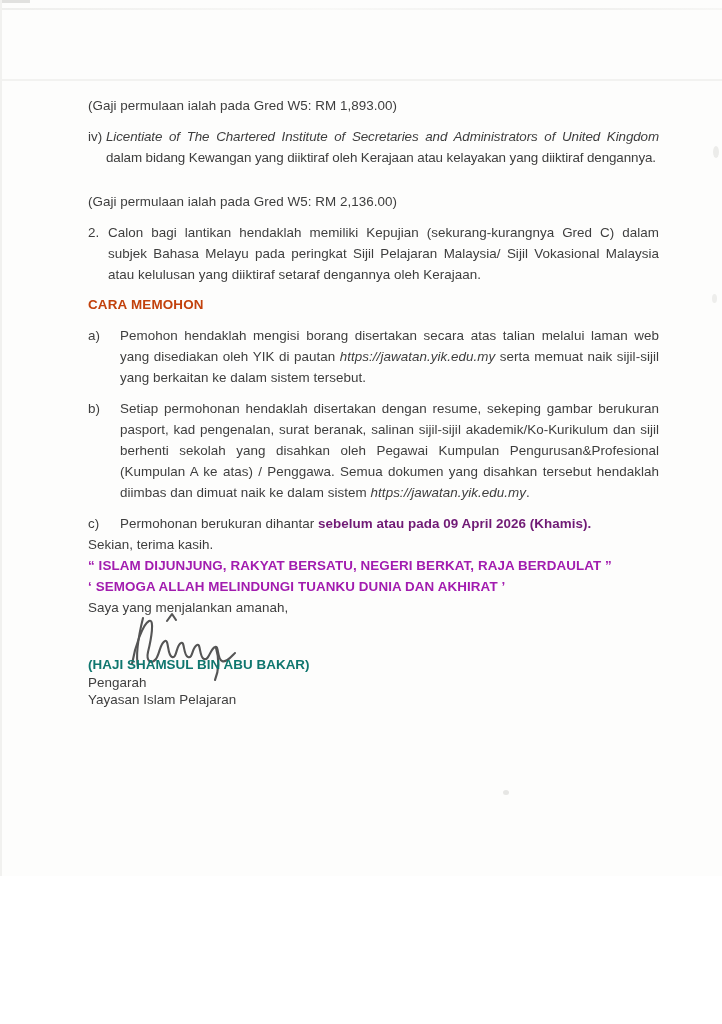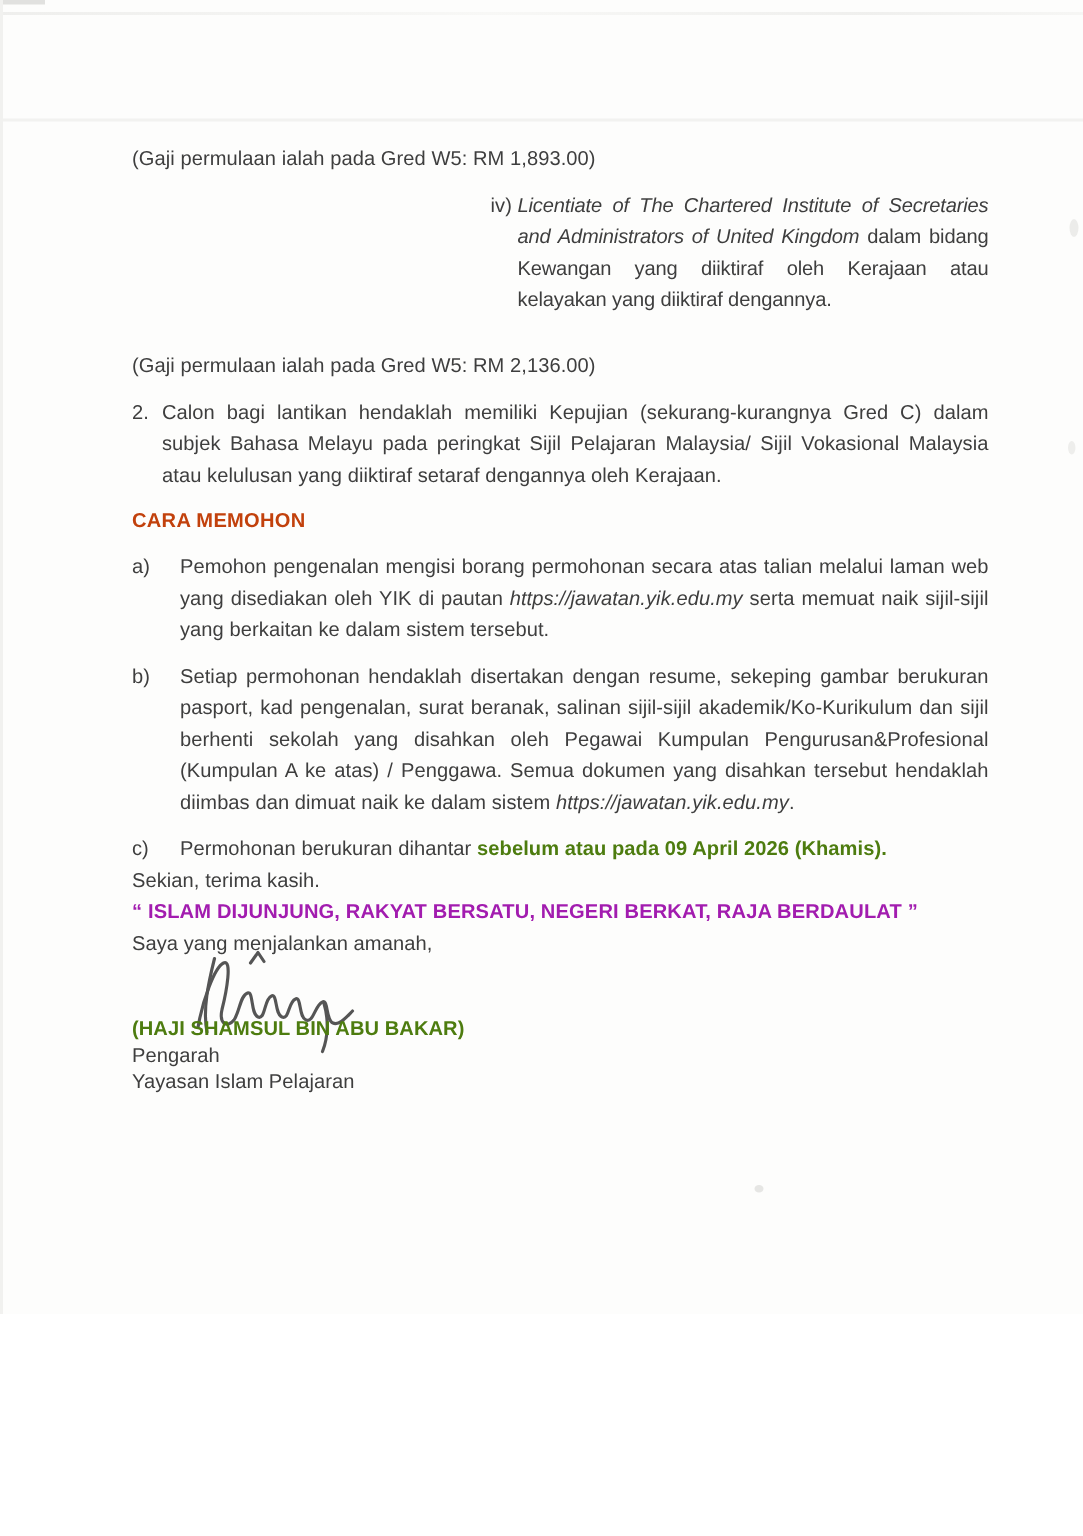--- a/index.html
+++ b/index.html
@@ -46,33 +46,33 @@
 
   .note { margin-left: 257px; }
   .note.second { margin-top: 23px; }
 
   .li { display: flex; margin-top: 10px; }
   .li .marker { flex: 0 0 20px; }
   .alpha-item .marker { flex: 0 0 32px; }
   .li-text { flex: 1; margin: 0; }
   .justify { text-align: justify; text-align-last: left; }
 
-  .iv-item { margin-left: 239px; margin-top: 10px; }
+  .iv-item { margin-top: 10px; }
   .iv-item .marker { flex: 0 0 18px; }
   .iv-item .li-text { letter-spacing: -0.1px; }
 
   .heading {
     margin: 9px 0 0 0;
     font-size: 13.4px;
     font-weight: bold;
     color: #c2410c;
     letter-spacing: 0.2px;
   }
 
-  .deadline { font-weight: bold; color: #4d7c0f; }
+  .deadline { font-weight: bold; color: #701a75; }
 
   .closing { margin-top: 20px; }
 
   .slogan {
     margin-top: 17px;
     font-weight: bold;
     color: #a21caf;
     letter-spacing: 0.1px;
   }
   .slogan.s2 { margin-top: 0; }
@@ -82,21 +82,21 @@
   .signature-space { position: relative; height: 36px; margin-top: 2px; }
   .signature-svg {
     position: absolute;
     left: 38px;
     top: -8px;
     width: 115px;
     height: 72px;
     overflow: visible;
   }
 
-  .name { font-weight: bold; line-height: 17.5px; color: #4d7c0f; position: relative; }
+  .name { font-weight: bold; line-height: 17.5px; color: #0f766e; position: relative; }
   .title-line, .org-line { line-height: 17.5px; }
 </style>
 </head>
 <body>
 
 <div class="page">
 
   <div class="artifact scan-line-1"></div>
   <div class="artifact scan-line-2"></div>
   <div class="artifact corner-smudge"></div>
@@ -118,36 +118,37 @@
 
     <div class="li num-item">
       <span class="marker">2.</span>
       <p class="li-text justify">Calon bagi lantikan hendaklah memiliki Kepujian (sekurang-kurangnya Gred C) dalam subjek Bahasa Melayu pada peringkat Sijil Pelajaran Malaysia/ Sijil Vokasional Malaysia atau kelulusan yang diiktiraf setaraf dengannya oleh Kerajaan.</p>
     </div>
 
     <h3 class="heading">CARA MEMOHON</h3>
 
     <div class="li alpha-item">
       <span class="marker">a)</span>
-      <p class="li-text justify"><span>Pemohon pengenalan mengisi borang permohonan secara atas talian melalui laman web yang disediakan oleh YIK di pautan </span><i>https://jawatan.yik.edu.my</i><span> serta memuat naik sijil-sijil yang berkaitan ke dalam sistem tersebut.</span></p>
+      <p class="li-text justify"><span>Pemohon hendaklah mengisi borang disertakan secara atas talian melalui laman web yang disediakan oleh YIK di pautan </span><i>https://jawatan.yik.edu.my</i><span> serta memuat naik sijil-sijil yang berkaitan ke dalam sistem tersebut.</span></p>
     </div>
 
     <div class="li alpha-item">
       <span class="marker">b)</span>
       <p class="li-text justify"><span>Setiap permohonan hendaklah disertakan dengan resume, sekeping gambar berukuran pasport, kad pengenalan, surat beranak, salinan sijil-sijil akademik/Ko-Kurikulum dan sijil berhenti sekolah yang disahkan oleh Pegawai Kumpulan Pengurusan&amp;Profesional (Kumpulan A ke atas) / Penggawa. Semua dokumen yang disahkan tersebut hendaklah diimbas dan dimuat naik ke dalam sistem </span><i>https://jawatan.yik.edu.my</i><span>.</span></p>
     </div>
 
     <div class="li alpha-item">
       <span class="marker">c)</span>
       <p class="li-text"><span>Permohonan berukuran dihantar </span><b class="deadline">sebelum atau pada 09 April 2026 (Khamis).</b></p>
     </div>
 
     <p class="closing">Sekian, terima kasih.</p>
 
     <p class="slogan">“ ISLAM DIJUNJUNG, RAKYAT BERSATU, NEGERI BERKAT, RAJA BERDAULAT ”</p>
+    <p class="slogan s2">‘ SEMOGA ALLAH MELINDUNGI TUANKU DUNIA DAN AKHIRAT ’</p>
 
     <p class="sign-off">Saya yang menjalankan amanah,</p>
 
     <div class="signature-space">
       <svg class="signature-svg" viewBox="0 0 115 72" xmlns="http://www.w3.org/2000/svg" fill="none" stroke="#474747" stroke-width="2.1" stroke-linecap="round" stroke-linejoin="round" opacity="0.92">
         <path d="M41,9 L46,2 L50,8"></path>
         <path d="M17,6 C13,22 9,40 12,55"></path>
         <path d="M6,52 C9,34 17,12 23,9 C29,6 25,28 22,40 C20,49 25,53 30,47 C34,41 34,31 39,29 C43,27 41,43 46,45 C51,47 50,33 55,31 C59,29 57,43 62,45 C67,47 66,35 71,33 C75,31 73,45 78,47 C83,49 84,37 89,35 C93,33 91,47 96,49 C100,51 105,45 109,41"></path>
         <path d="M90,36 C93,46 93,58 89,68"></path>
       </svg>

